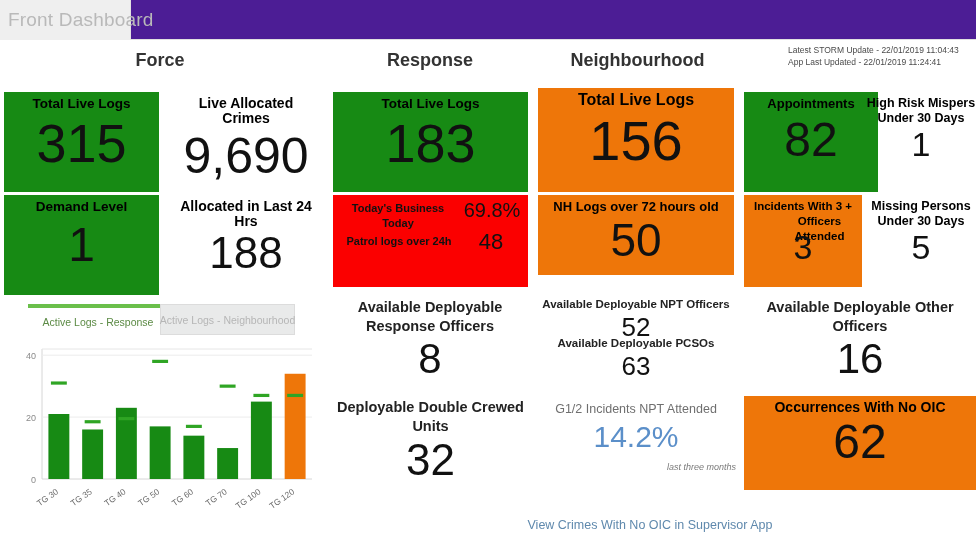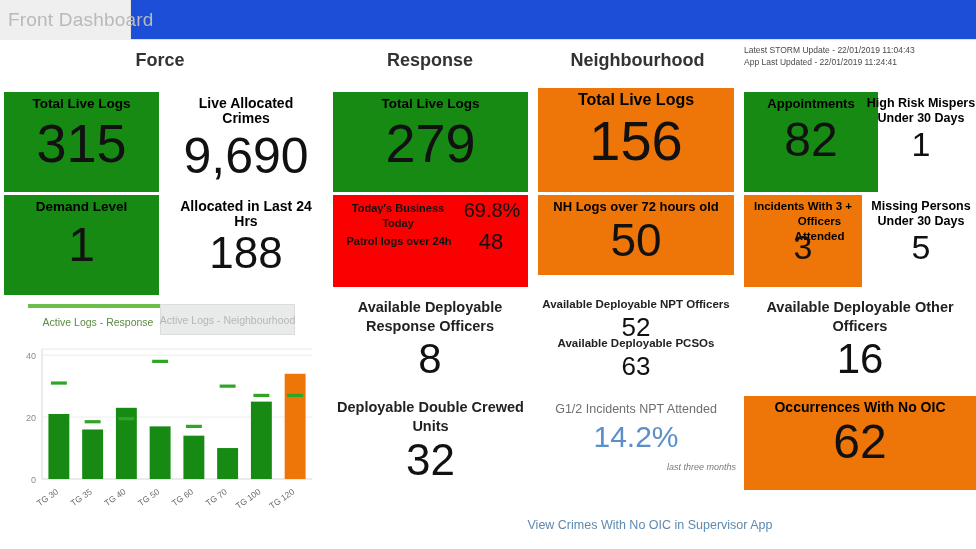--- a/index.html
+++ b/index.html
@@ -7,21 +7,21 @@
     width: 976px; height: 549px;
     background: #ffffff;
     font-family: "Liberation Sans", sans-serif;
     overflow: hidden;
   }
   #app { position: relative; width: 976px; height: 549px; background:#fff; }
 
   
   .titlebar {
     position:absolute; left:0; top:0; width:976px; height:40px;
-    background:#1d4ed8; border-bottom:1px solid #e0e0e0;
+    background:#4c1d95; border-bottom:1px solid #e0e0e0;
   }
   .titlebar .tabedge {
     position:absolute; left:0; top:0; width:131px; height:40px;
     background:#efefef; border-right:1px solid #e2e2e2;
   }
   .titlebar .title {
     position:absolute; left:8px; top:9px;
     font-size:19px; color:#b9b9b9; letter-spacing:.2px;
     font-family:"Liberation Sans", sans-serif;
   }
@@ -32,21 +32,21 @@
     text-align:center;
   }
   #head-force { left:60px;  top:50px; width:200px; }
   #head-resp  { left:330px; top:50px; width:200px; }
   #head-nbhd  { left:535px; top:50px; width:205px; }
 
   
   .stamps { position:absolute; left:744px; top:44px; width:230px; }
   .stamps div {
     font-size:8.5px; color:#4a4a4a; line-height:12px;
-    font-family:"Liberation Sans", sans-serif; white-space:nowrap;
+    font-family:"Liberation Sans", sans-serif; white-space:nowrap;margin-left:44px;
   }
 
   
   .tile { position:absolute; overflow:hidden; }
   .tile .lbl {
     position:absolute; left:0; right:0; top:4px;
     text-align:center; font-weight:bold; color:#000;
     line-height:15px;
   }
   .tile .val {
@@ -174,21 +174,21 @@
         <rect x="253.4235" y="58.828571428571415" width="15.903" height="3.2" fill="#2fa524"></rect>
         <text x="261.375" y="158" font-size="8.5" fill="#6e6e6e" text-anchor="end" font-family="&quot;Liberation Sans&quot;, sans-serif" transform="rotate(-35 261.375 158)">TG 100</text>
         <rect x="284.6625" y="38.76190476190476" width="20.925" height="105.23809523809524" fill="#ee7609"></rect>
         <rect x="287.1735" y="58.828571428571415" width="15.903" height="3.2" fill="#2fa524"></rect>
         <text x="295.125" y="158" font-size="8.5" fill="#6e6e6e" text-anchor="end" font-family="&quot;Liberation Sans&quot;, sans-serif" transform="rotate(-35 295.125 158)">TG 120</text>
       </svg>
   </div>
 
   <div class="tile green" style="left:333px; top:92px; width:195px; height:100px;">
     <div class="lbl" style="font-size:13.5px;">Total Live Logs</div>
-    <div class="val" style="top:20px; font-size:54px;">279</div>
+    <div class="val" style="top:20px; font-size:54px;">183</div>
   </div>
 
   <div class="tile red" style="left:333px; top:195px; width:195px; height:92px;">
     <div style="position:absolute; left:6px; top:6px; width:118px; text-align:center; font-size:11px; font-weight:bold; color:#111; line-height:15px;">Today's Business</div>
     <div style="position:absolute; left:6px; top:21px; width:118px; text-align:center; font-size:11px; font-weight:bold; color:#111; line-height:15px;">Today</div>
     <div style="position:absolute; left:126px; top:4px; width:66px; text-align:center; font-size:20px; color:#111;">69.8%</div>
     <div style="position:absolute; left:2px; top:40px; width:128px; text-align:center; font-size:11px; font-weight:bold; color:#111;">Patrol logs over 24h</div>
     <div style="position:absolute; left:130px; top:34px; width:56px; text-align:center; font-size:22px; color:#111;">48</div>
   </div>
 

